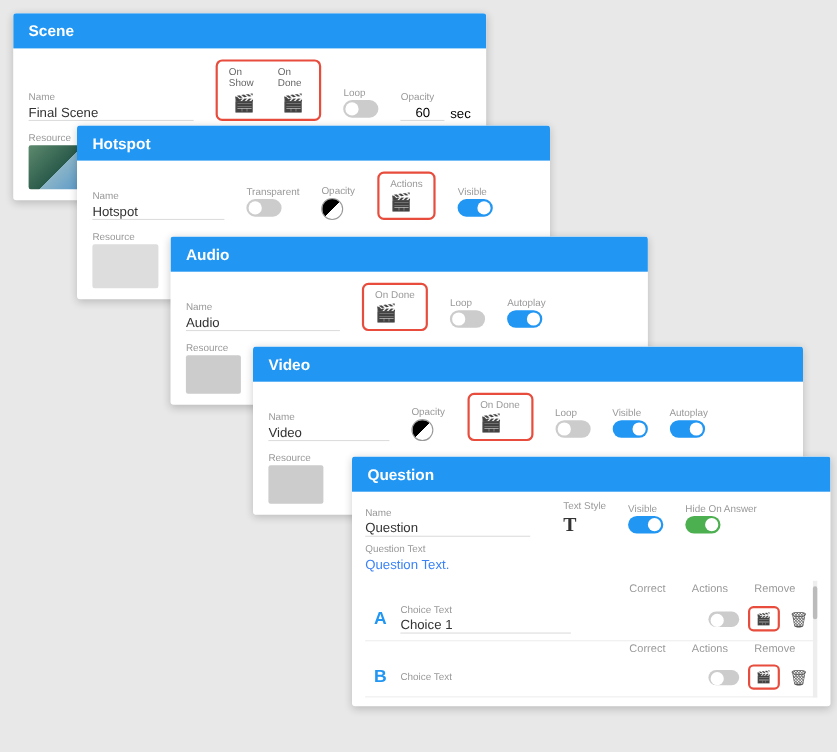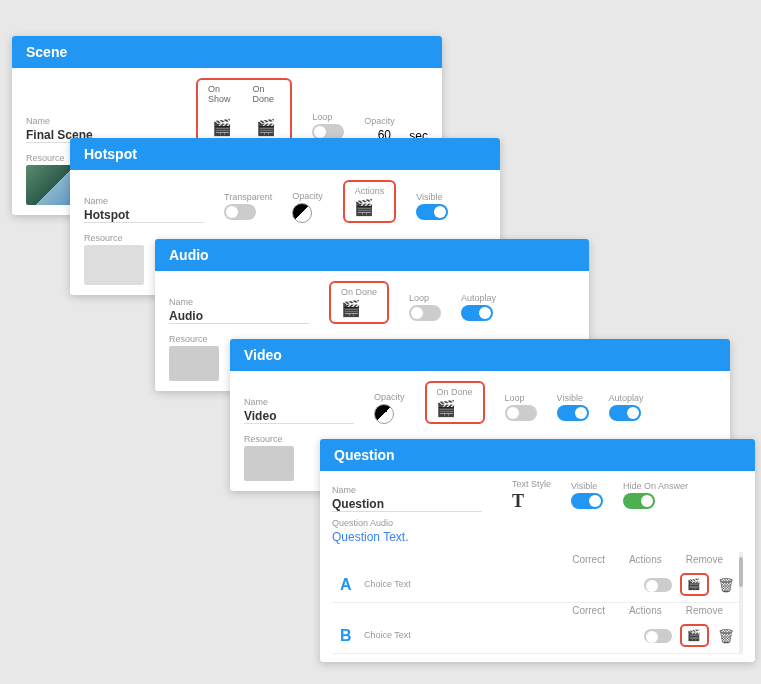--- a/index.html
+++ b/index.html
@@ -18,21 +18,20 @@
       height: 684px;
     }
 
     
     .card {
       position: absolute;
       background: #fff;
       border-radius: 3px;
       box-shadow: 0 2px 8px rgba(0,0,0,0.2);
       overflow: hidden;
-      margin-top: 24px;
     }
 
     .card-header {
       background: #2196F3;
       color: #fff;
       font-size: 14px;
       font-weight: bold;
       padding: 8px 14px;
     }
 
@@ -83,21 +82,21 @@
     .film-icon {
       font-size: 16px;
       color: #000;
     }
 
     
     .action-btn-plain {
       display: inline-flex;
       flex-direction: column;
       align-items: center;
-      gap: 14px;
+      gap: 4px;
     }
 
     
     .opacity-circle {
       width: 20px;
       height: 20px;
       border-radius: 50%;
       background: linear-gradient(135deg, #000 50%, #fff 50%);
       border: 1px solid #999;
     }
@@ -158,21 +157,20 @@
       border-radius: 2px;
     }
 
     .input-field {
       border: none;
       border-bottom: 1px solid #ddd;
       outline: none;
       font-size: 12px;
       color: #333;
       width: 120px;
-      font-weight: bold;
     }
 
     .duration-input {
       width: 40px;
       border: none;
       border-bottom: 1px solid #ddd;
       text-align: center;
       font-size: 12px;
     }
 
@@ -396,39 +394,40 @@
           <div class="field-label">Visible</div>
           <div class="toggle on"></div>
         </div>
         <div>
           <div class="field-label">Hide On Answer</div>
           <div class="toggle on-green"></div>
         </div>
       </div>
 
       <div style="margin-bottom:8px;">
-        <div class="field-label">Question Audio</div>
+        <div class="field-label">Question Text</div>
         <div style="font-size:12px;color:#3b82f6;">Question Text.</div>
       </div>
 
       <div style="position:relative;">
         <div class="scrollbar-indicator">
           <div class="scrollbar-thumb"></div>
         </div>
 
         <div>
           <div style="display:flex;justify-content:flex-end;gap:24px;padding:2px 20px 2px 0;font-size:10px;color:#999;">
             <span>Correct</span>
             <span>Actions</span>
             <span>Remove</span>
           </div>
           <div class="choice-row">
             <span class="choice-letter">A</span>
             <div style="flex:1;">
               <div class="field-label">Choice Text</div>
+              <input class="choice-input" value="Choice 1" style="">
             </div>
             <div class="toggle off" style="width:28px;height:14px;"></div>
             <div style="border:2px solid #e74c3c;border-radius:5px;padding:3px 6px;display:flex;flex-direction:column;align-items:center;">
               <span style="font-size:11px;">🎬</span>
             </div>
             <span class="trash-icon">🗑</span>
           </div>
         </div>
 
         <div>

